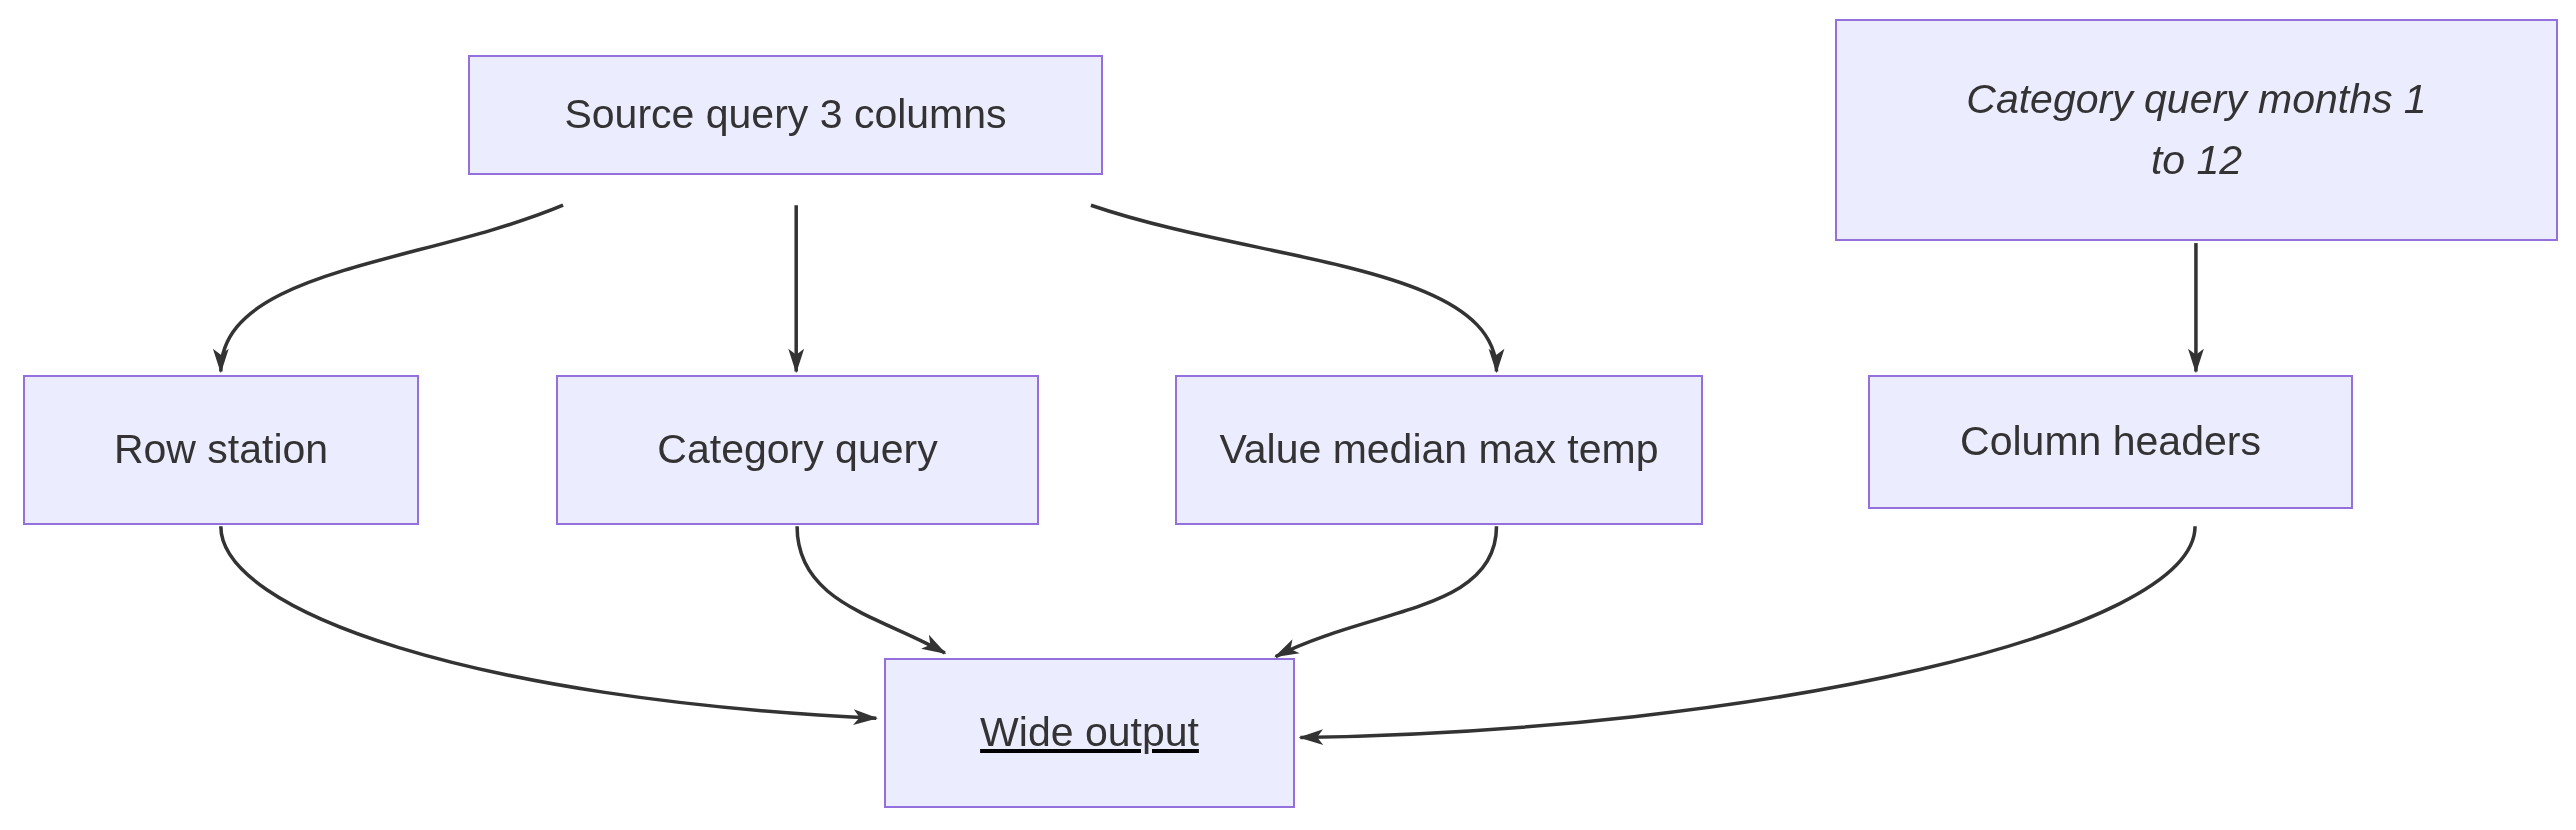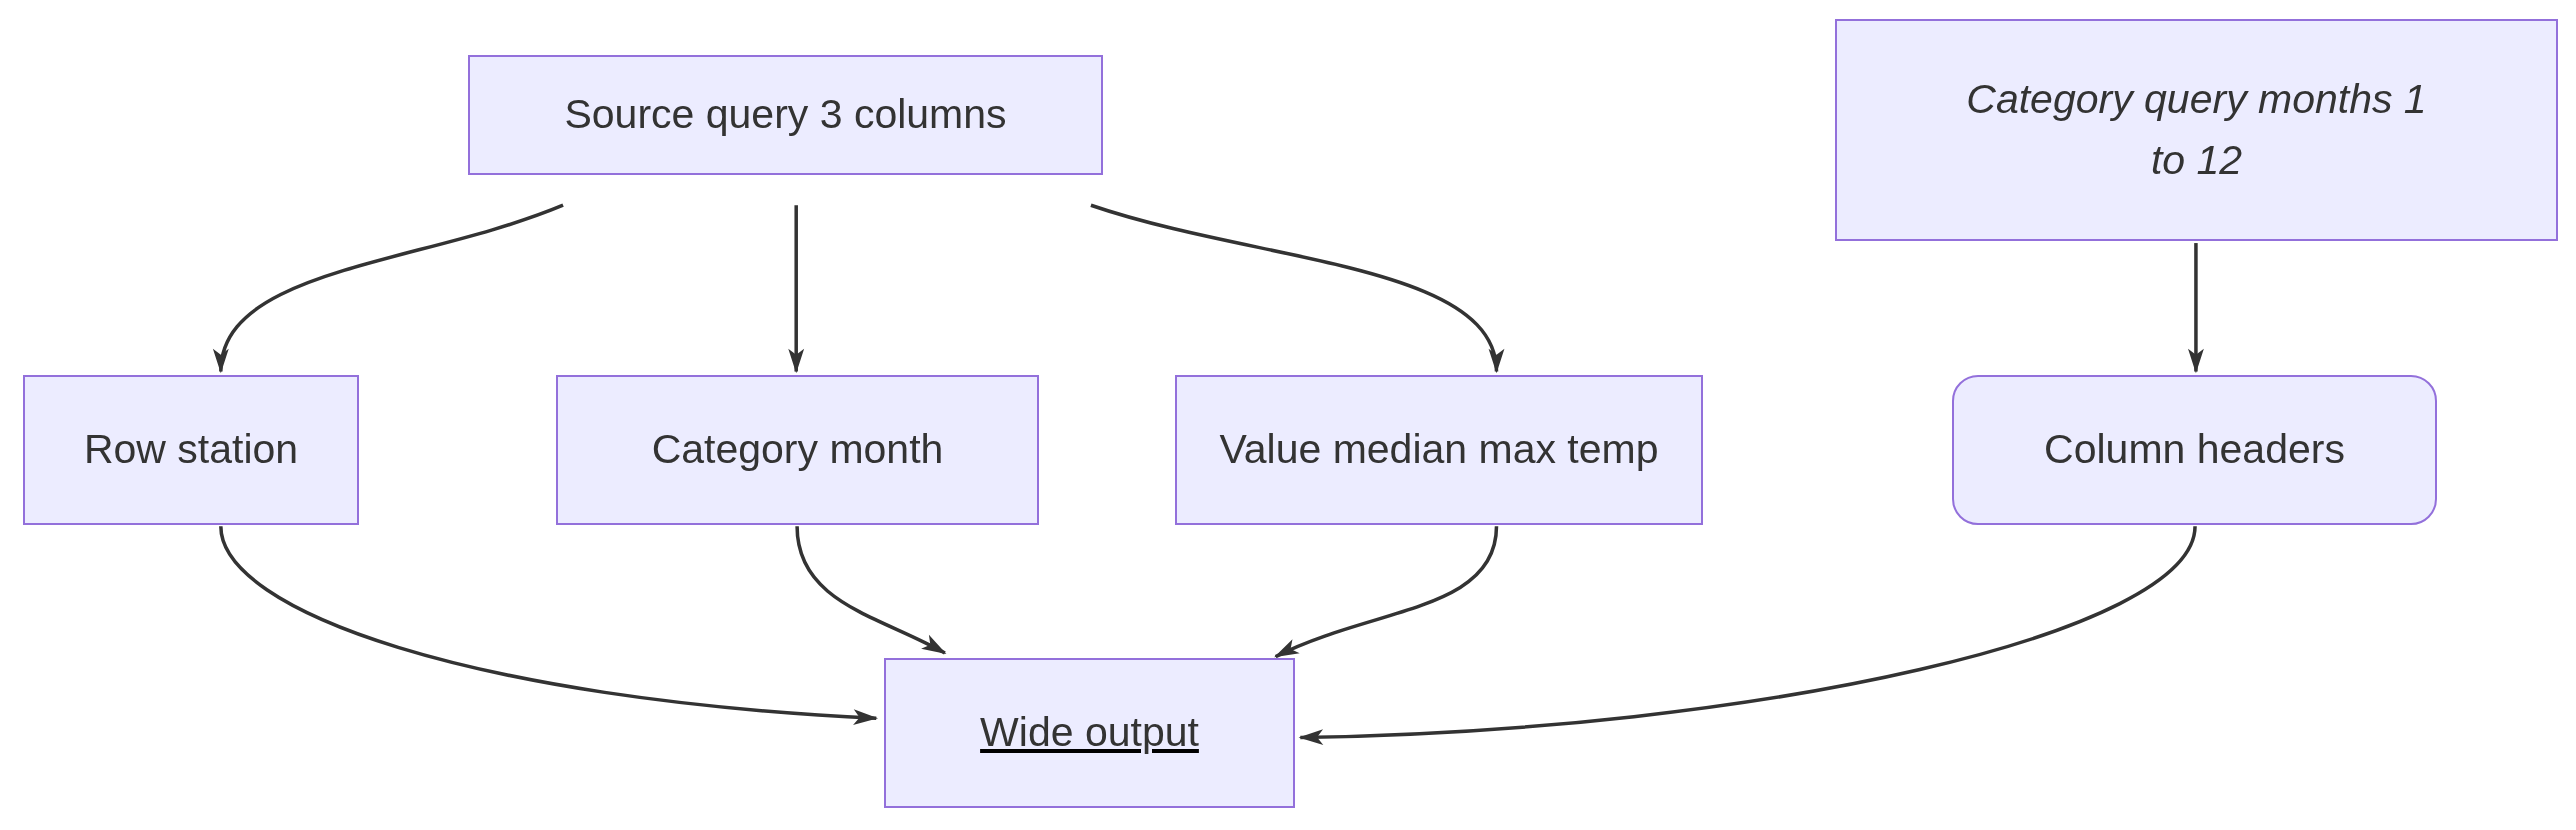--- a/index.html
+++ b/index.html
@@ -64,30 +64,30 @@
       <path d="M 2495 598 C 2495 720, 2000 830, 1478 838" class="edge" marker-end="url(#arrow)"></path>
     </svg>
   <div id="nodes">
       <div class="node" style="left: 468px; top: 55px; width: 635px; height: 120px;">
         <span class="node-label">Source query 3 columns</span>
       </div>
       <div class="node" style="left: 1835px; top: 19.4px; width: 723px; height: 222px; font-style: italic;">
         <span class="node-label">Category query months 1
 to 12</span>
       </div>
-      <div class="node" style="left: 23px; top: 375px; width: 336px; height: 150px;">
+      <div class="node" style="left: 23px; top: 375px; width: 396px; height: 150px;">
         <span class="node-label">Row station</span>
       </div>
       <div class="node" style="left: 556px; top: 375px; width: 483px; height: 150px;">
-        <span class="node-label">Category month</span>
+        <span class="node-label">Category query</span>
       </div>
       <div class="node" style="left: 1175px; top: 375px; width: 528px; height: 150px;">
         <span class="node-label">Value median max temp</span>
       </div>
-      <div class="node" style="left: 1952px; top: 375px; width: 485px; height: 150px; border-radius: 26px;">
+      <div class="node" style="left: 1868px; top: 375px; width: 485px; height: 134px;">
         <span class="node-label">Column headers</span>
       </div>
       <div class="node" style="left: 884px; top: 658px; width: 411px; height: 150px; text-decoration: underline;">
         <span class="node-label">Wide output</span>
       </div>
     </div>
 </div>
 
 
 </body></html>

